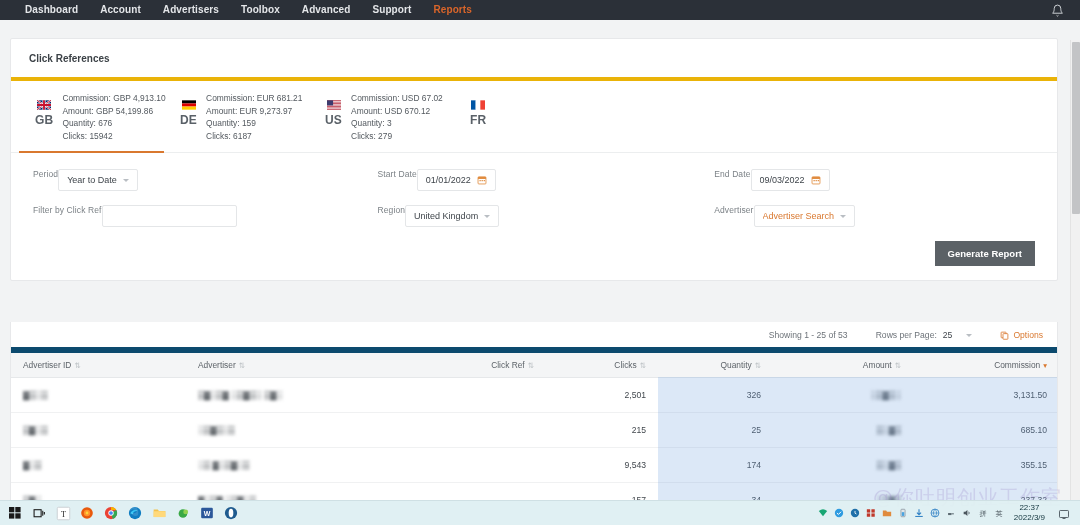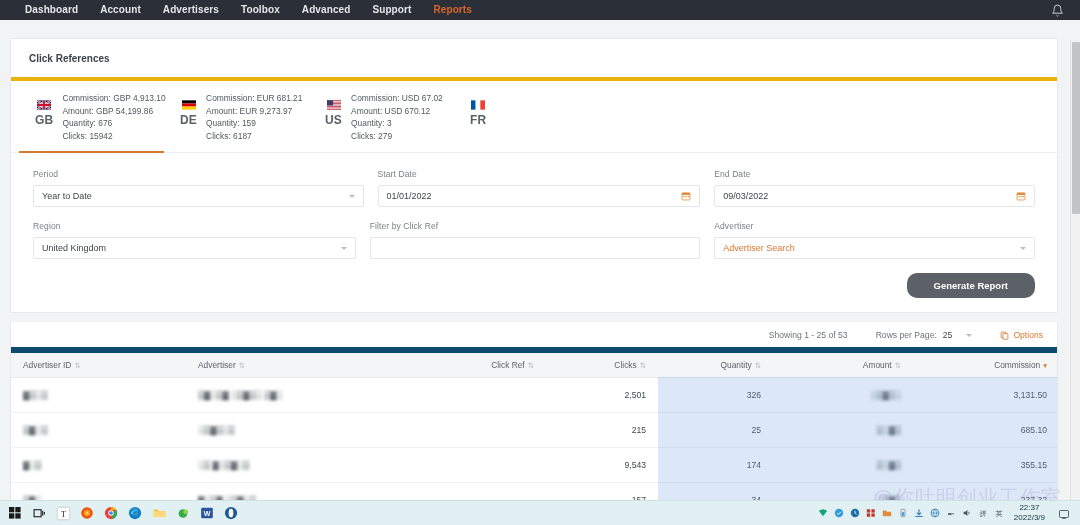--- a/index.html
+++ b/index.html
@@ -60,21 +60,21 @@
   .stat.active { border-bottom-color: #d9782f; }
   .stat-flagwrap { display:flex; flex-direction:column; align-items:center; gap:3px; padding-top:7px; }
   .flag { width: 14px; height: 10px; display:block; border:0; }
   .cc { font-size: 12px; font-weight: bold; color: #5a6168; letter-spacing:.2px; }
   .stat-lines { display:flex; flex-direction:column; gap:2px; }
   .stat-line { font-size: 8.4px; color: #53595f; line-height: 10.5px; white-space: nowrap; }
 
   
   .filters { padding: 16px 22px 14px 22px; }
   .frow { display: flex; gap: 14px; margin-bottom: 14px; }
-  .fgroup { display: flex; flex-direction: column; }
+  .fgroup { display: flex; }
   .fgroup.w1 { width: 337px; }
   .fgroup.w2 { width: 329px; }
   .fgroup.w3 { width: 327px; }
   .flabel { font-size: 8.5px; color: #7b8186; margin-bottom: 6px; letter-spacing: .1px; }
   .fctl {
     height: 22px; border: 1px solid #e4e6e8; border-radius: 2px;
     background: #fff; display: flex; align-items: center;
     padding: 0 8px; font-size: 9px; color: #3f454b;
     position: relative; cursor: pointer;
   }
@@ -83,21 +83,21 @@
   .fctl input {
     border: 0; outline: 0; width: 100%; font-size: 9px;
     font-family: "Liberation Sans", sans-serif; color: #3f454b; background: transparent;
   }
   .chev { width: 0; height: 0; border-left: 3.5px solid transparent; border-right: 3.5px solid transparent;
           border-top: 3.5px solid #b9bec3; margin-left: 6px; }
   .cal { width: 10px; height: 10px; margin-left: 6px; display:block; }
   .btnrow { display: flex; justify-content: flex-end; padding-top: 0px; }
   .genbtn {
     background: #5b6166; color: #fff; font-size: 9.5px; font-weight: bold;
-    border: 0; border-radius: 10px; padding: 7px 27px; cursor: pointer;
+    border: 0; border-radius: 0; padding: 7px 13px; cursor: pointer;
     font-family: "Liberation Sans", sans-serif;
   }
 
   
   .tablecard {
     position: absolute; left: 10px; top: 302px; width: 1048px; height: 180px;
     background: #fff; border: 1px solid #e7e8ea; border-top: 0;
     overflow: hidden;
   }
   .tbar {
@@ -306,31 +306,31 @@
               <rect x="2.5" y="4.5" width="19" height="5" fill="#e08b3e"></rect>
               <rect x="6" y="12" width="3" height="3" fill="#e08b3e"></rect>
               <rect x="11" y="12" width="3" height="3" fill="#e08b3e"></rect>
               <rect x="16" y="12" width="3" height="3" fill="#e08b3e"></rect>
             </svg>
           </div>
         </div>
       </div>
 
       <div class="frow">
+        <div class="fgroup w1">
+          <div class="flabel">Filter by Click Ref</div>
+          <div class="fctl">
+            <input type="text" value="" style="">
+          </div>
+        </div>
         <div class="fgroup w2">
           <div class="flabel">Region</div>
           <div class="fctl">
             <span class="val">United Kingdom</span>
             <span class="chev"></span>
-          </div>
-        </div>
-        <div class="fgroup w1">
-          <div class="flabel">Filter by Click Ref</div>
-          <div class="fctl">
-            <input type="text" value="" style="">
           </div>
         </div>
         <div class="fgroup w3">
           <div class="flabel">Advertiser</div>
           <div class="fctl">
             <span class="val ph">Advertiser Search</span>
             <span class="chev"></span>
           </div>
         </div>
       </div>

